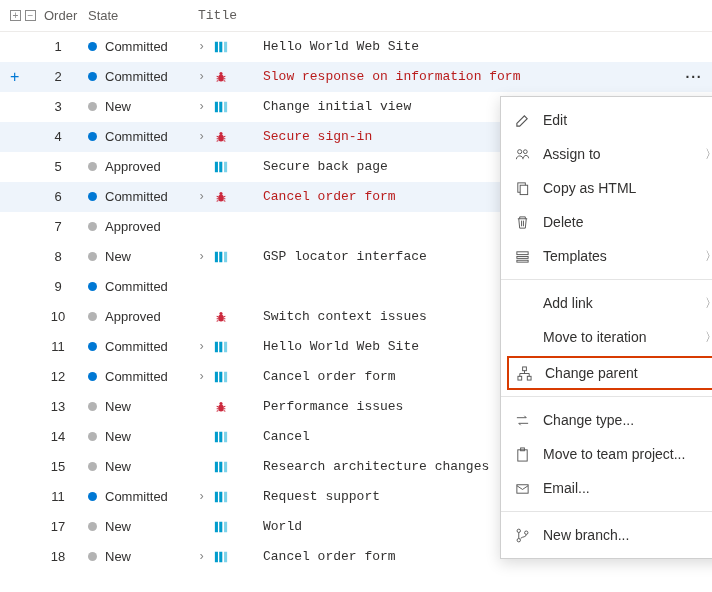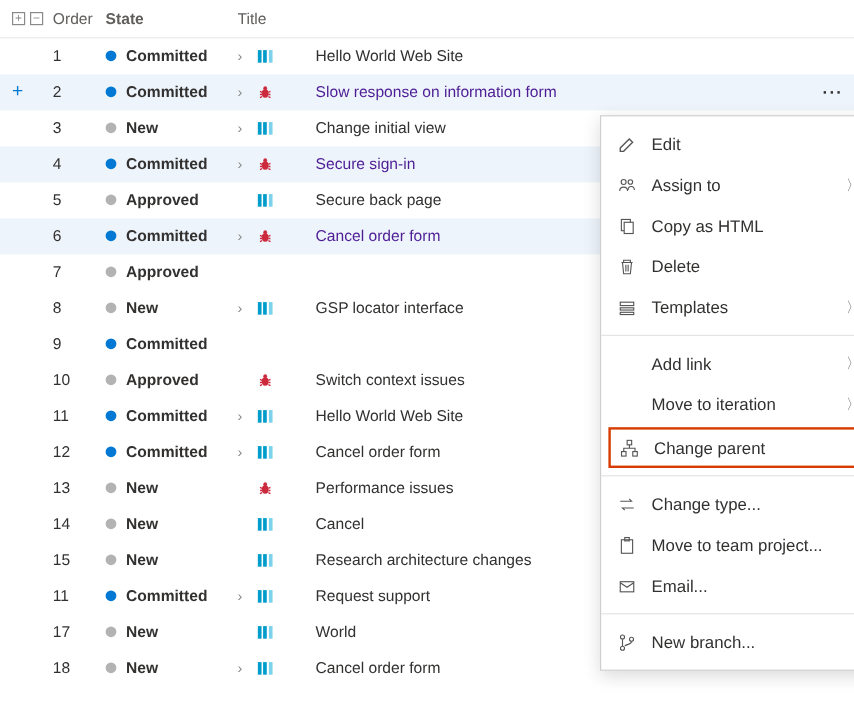--- a/index.html
+++ b/index.html
@@ -26,37 +26,37 @@
   .col-toggle {
     width: 44px;
     display: flex;
     align-items: center;
     justify-content: flex-start;
     gap: 4px;
     padding-left: 10px;
   }
   .col-order {
     width: 44px;
-    text-align: left;
+    text-align: center;
     padding-right: 16px;
   }
   .col-state {
     width: 110px;
     display: flex;
     align-items: center;
     gap: 8px;
-    font-weight: bold;
   }
   .col-title {
     flex: 1;
     display: flex;
     align-items: center;
     gap: 6px;
     overflow: hidden;
     white-space: nowrap;
+    font-family: Liberation Mono, monospace;
   }
   .col-actions {
     width: 36px;
     display:flex;
     align-items:center;
     justify-content:center;
     font-weight:bold;
     font-size:14px;
     color:#323130;
     letter-spacing:1px;
@@ -78,21 +78,21 @@
     color:#888;
     font-size:12px;
     width:10px;
     flex-shrink:0;
   }
   .wi-icon {
     width:14px;height:14px;flex-shrink:0;
     display:inline-flex;align-items:center;justify-content:center;
   }
   .title-text { white-space:nowrap;margin-left:29px; }
-  .title-link { color:#4c1d95; }
+  .title-link { color:#b91c1c; }
   .plus-row {
     color:#0078d4; font-size:16px; font-weight:400;
   }
 
   
   .ctx-menu {
     position: absolute;
     top: 96px;
     left: 500px;
     width: 230px;

